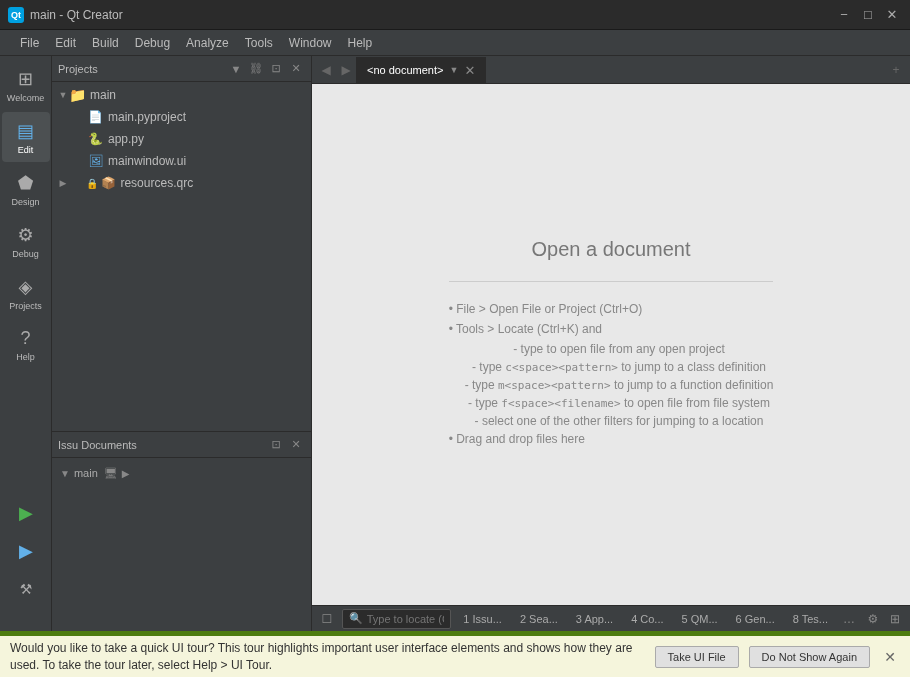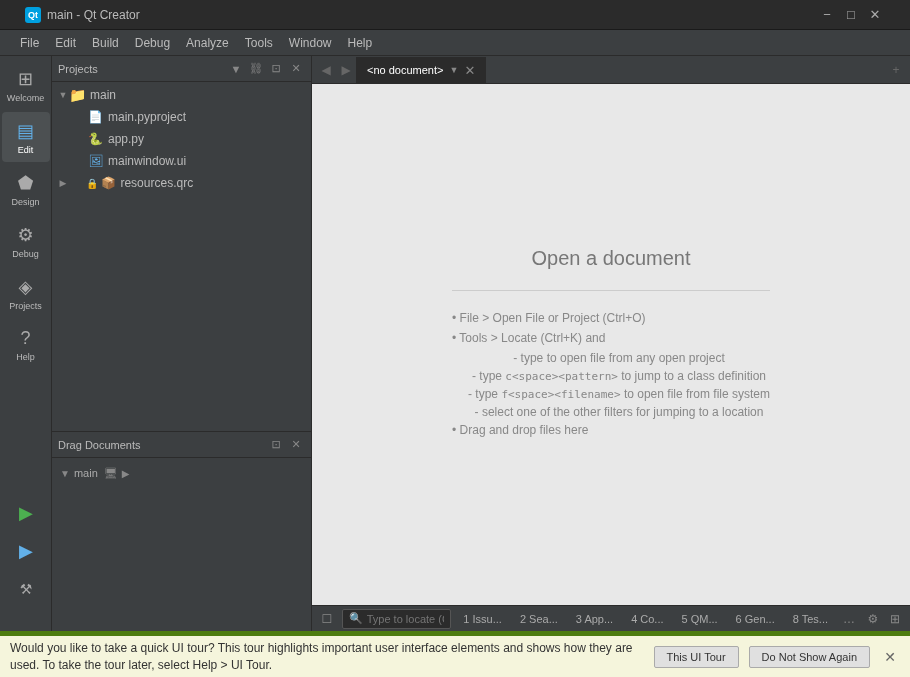--- a/index.html
+++ b/index.html
@@ -14,21 +14,21 @@
       display: flex;
       flex-direction: column;
     }
 
     
     .title-bar {
       background: #2b2b2b;
       height: 30px;
       display: flex;
       align-items: center;
-      padding: 0 25px;
+      padding: 0 8px;
       justify-content: space-between;
       border-bottom: 1px solid #1a1a1a;
     }
     .title-bar-left {
       display: flex;
       align-items: center;
       gap: 6px;
     }
     .title-bar-logo {
       width: 16px;
@@ -529,21 +529,21 @@
         <div class="tree-arrow">▶</div>
         <div class="tree-indent"></div>
         <span style="font-size:10px;color:#888;margin-right:2px;">🔒</span>
         <div class="tree-icon qrc-icon">📦</div>
         <span class="tree-label">resources.qrc</span>
       </div>
     </div>
 
     <div class="open-docs-panel">
       <div class="panel-header">
-        <span class="panel-title">Drag Documents</span>
+        <span class="panel-title">Issu Documents</span>
         <div class="panel-actions">
           <div class="panel-action-btn">⊡</div>
           <div class="panel-action-btn">✕</div>
         </div>
       </div>
       <div class="open-docs-content">
         <div class="open-docs-item">
           <span style="color:#888;font-size:10px;margin-right:4px;">▼</span>
           <span style="color:#aaa;font-size:11px;">main</span>
           <span style="margin-left:6px;font-size:11px;color:#888;">🖥</span>
@@ -569,20 +569,21 @@
 
     <div class="editor-content">
       <div class="open-document-info">
         <h2>Open a document</h2>
         <hr class="open-document-divider">
         <ul>
           <li>File &gt; Open File or Project (Ctrl+O)</li>
           <li>Tools &gt; Locate (Ctrl+K) and</li>
           <li class="sub-item">type to open file from any open project</li>
           <li class="sub-item">type <span class="mono">c&lt;space&gt;&lt;pattern&gt;</span> to jump to a class definition</li>
+          <li class="sub-item">type <span class="mono">m&lt;space&gt;&lt;pattern&gt;</span> to jump to a function definition</li>
           <li class="sub-item">type <span class="mono">f&lt;space&gt;&lt;filename&gt;</span> to open file from file system</li>
           <li class="sub-item">select one of the other filters for jumping to a location</li>
           <li>Drag and drop files here</li>
         </ul>
       </div>
     </div>
 
     <div class="bottom-bar">
       <div class="bottom-icon-btn">☐</div>
       <div class="bottom-bar-search">
@@ -633,16 +634,16 @@
 </style>
 
 <div class="sidebar-bottom">
   <div class="sidebar-run-btn">▶</div>
   <div class="sidebar-run-btn debug-run" style="color:#62b0e8;">▶</div>
   <div class="sidebar-run-btn build">⚒</div>
 </div>
 
 <div class="notification-bar">
   <span class="notification-text">Would you like to take a quick UI tour? This tour highlights important user interface elements and shows how they are used. To take the tour later, select Help &gt; UI Tour.</span>
-  <button class="notification-btn">This UI Tour</button>
+  <button class="notification-btn">Take UI File</button>
   <button class="notification-btn">Do Not Show Again</button>
   <div class="notification-close">✕</div>
 </div>
 
 </body></html>

